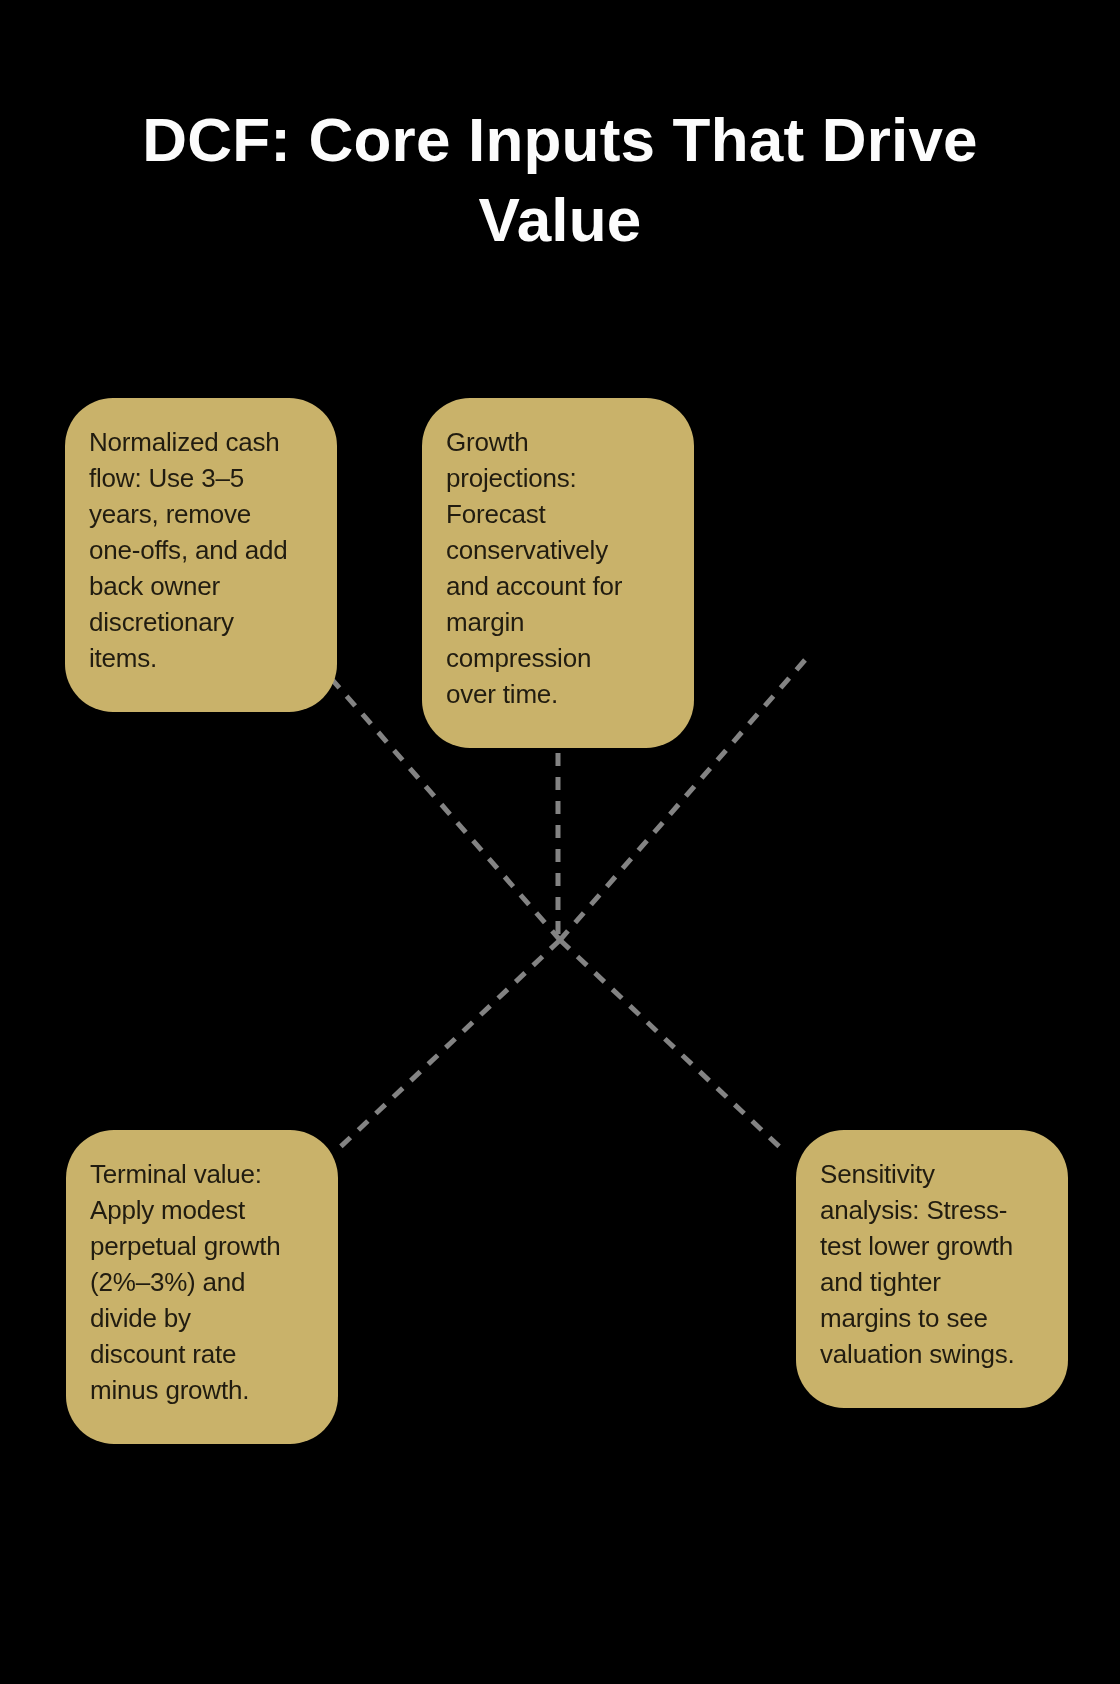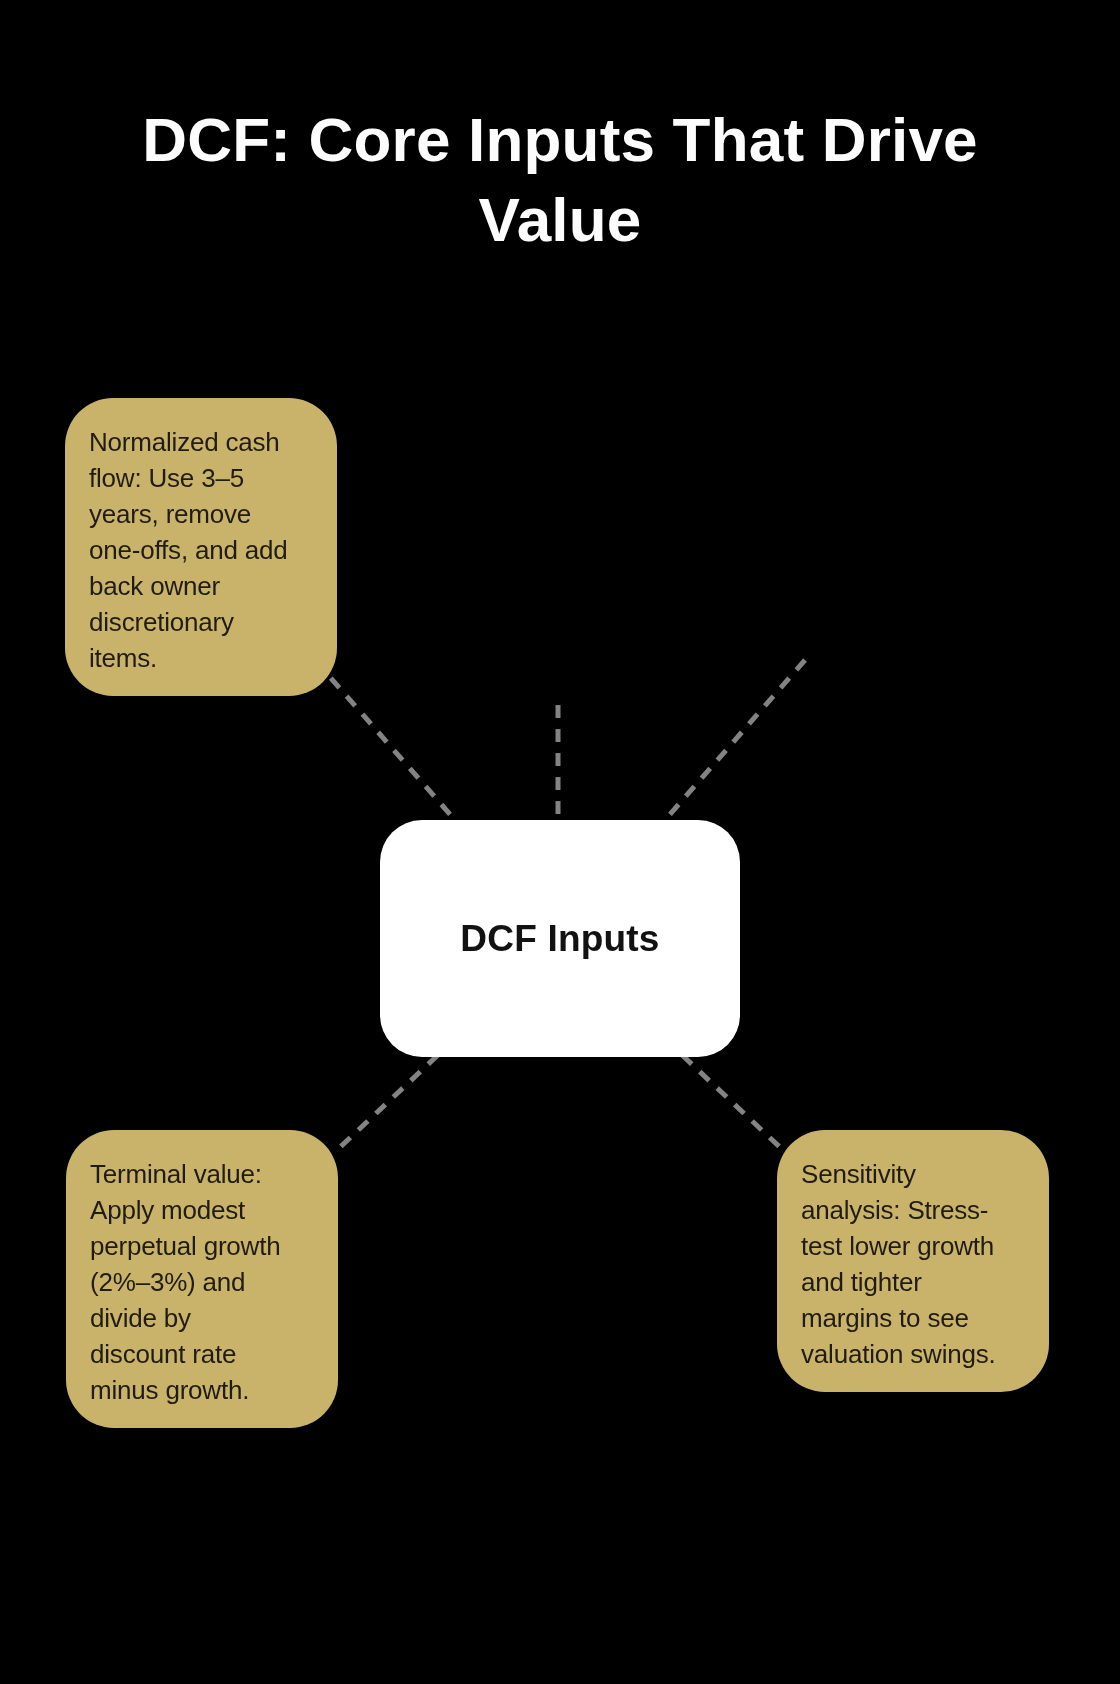--- a/index.html
+++ b/index.html
@@ -50,31 +50,31 @@
     stroke-dasharray: 13 11;
     stroke-linecap: butt;
   }
   .node {
     position: absolute;
     width: 272px;
     box-sizing: border-box;
     background: var(--node-fill);
     color: var(--node-text);
     border-radius: 48px;
-    padding: 26px 18px 20px 24px;
+    padding: 26px 18px 36px 24px;
     font-size: 26px;
     line-height: 36px;
     letter-spacing: -0.2px;
     white-space: pre-line;
   }
   .pos-top-left    { left: 65px;  top: 398px; }
   .pos-top-mid     { left: 422px; top: 398px; }
   .pos-top-right   { left: 786px; top: 398px; }
   .pos-bottom-left { left: 66px;  top: 1130px; }
-  .pos-bottom-right{ left: 777px; top: 1130px; }
+  .pos-bottom-right{ left: 796px; top: 1130px; }
   .center-node {
     position: absolute;
     left: 380px;
     top: 820px;
     width: 360px;
     height: 237px;
     background: var(--center-fill);
     color: var(--center-text);
     border-radius: 42px;
     display: flex;
@@ -102,23 +102,30 @@
   </svg>
 
   <div class="node pos-top-left">Normalized cash
 flow: Use 3–5
 years, remove
 one-offs, and add
 back owner
 discretionary
 items.</div>
 
+  <div class="node pos-top-mid">Growth
+projections:
+Forecast
+conservatively
+and account for
+margin
+compression
+over time.</div>
 
 
-  <div class="center-node">DCF Inputs</div>
 
   <div class="node pos-bottom-left">Terminal value:
 Apply modest
 perpetual growth
 (2%–3%) and
 divide by
 discount rate
 minus growth.</div>
 
   <div class="node pos-bottom-right">Sensitivity

